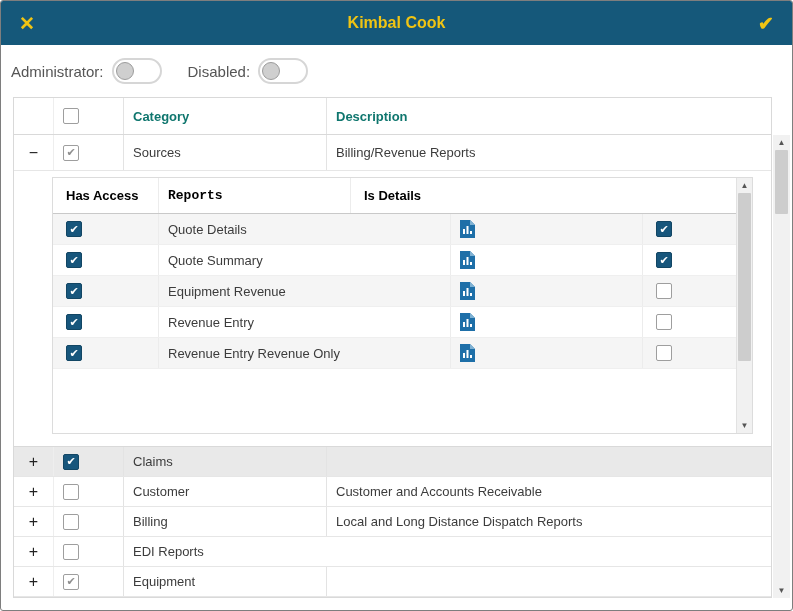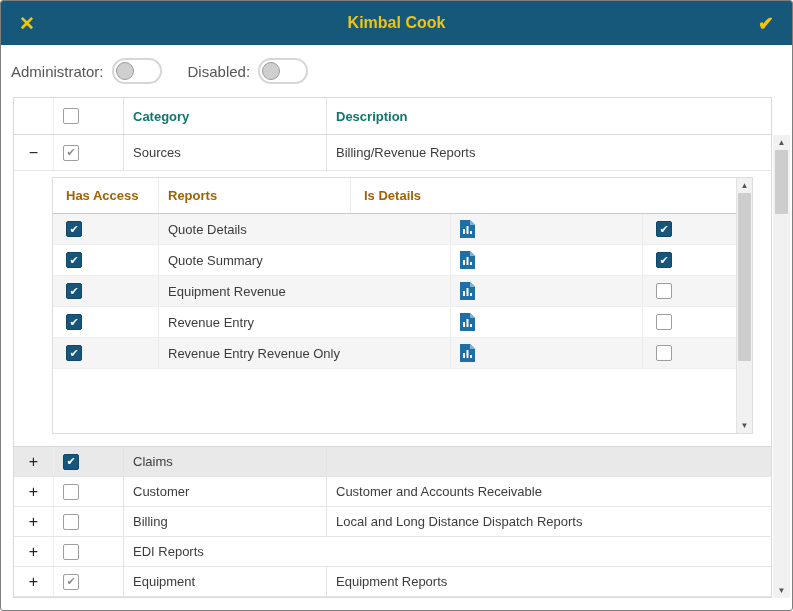--- a/index.html
+++ b/index.html
@@ -91,26 +91,26 @@
     padding: 6px 18px 12px 38px;
     border-bottom: 1px solid #d9d9d9;
     background: #fff;
   }
   .sub-grid {
     height: 100%;
     border: 1px solid #dcdcdc;
     display: flex; overflow: hidden;
   }
   .sub-main { flex: 1; display: flex; flex-direction: column; }
-  .sub-header { height: 36px; flex: none; display: flex; align-items: stretch; border-bottom: 1px solid #c9c9c9; font-weight: bold; color: #a16207; }
+  .sub-header { height: 36px; flex: none; display: flex; align-items: stretch; border-bottom: 1px solid #c9c9c9; font-weight: bold; color: #000000; }
   .sub-row { height: 31px; flex: none; display: flex; align-items: stretch; border-bottom: 1px solid #efefef; }
   .sub-row:nth-child(even) { background: #f5f5f5; }
   .s-access  { width: 106px; display: flex; align-items: center; padding-left: 13px; border-right: 1px solid #ececec; }
   .s-name    { width: 292px; display: flex; align-items: center; padding-left: 9px; border-right: 1px solid #ececec; }
-  .s-reports { width: 192px; display: flex; align-items: center; padding-left: 9px; border-right: 1px solid #ececec; }
+  .s-reports { width: 192px; display: flex; align-items: center; padding-left: 9px; border-right: 1px solid #ececec; font-family: Liberation Mono, monospace; }
   .s-creator { flex: 1; display: flex; align-items: center; padding-left: 13px; }
   .report-icon { display: inline-flex; cursor: pointer; }
   
   .vscroll { width: 17px; flex: none; display: flex; flex-direction: column; margin-left: 1px; }
   .vs-spacer { height: 38px; flex: none; background: #fff; }
   .vs-track {
     flex: 1; background: #f1f1f1;
     display: flex; flex-direction: column; align-items: center;
   }
   .vs-arrow {
@@ -339,21 +339,20 @@
       </div>
 
       <div class="g-row">
         <div class="c-expand">
             <span class="expand-btn">+</span>
           </div>
         <div class="c-check">
             <span class="cb" data-state="gray"></span>
           </div>
         <div class="c-cat">Equipment</div>
-        <div class="c-desc">Equipment Reports</div>
       </div>
 
     </div>
 
     <div class="vscroll">
       <div class="vs-spacer"></div>
       <div class="vs-track">
         <div class="vs-arrow">▲</div>
         <div class="vs-thumb main"></div>
         <div class="vs-fill"></div>

